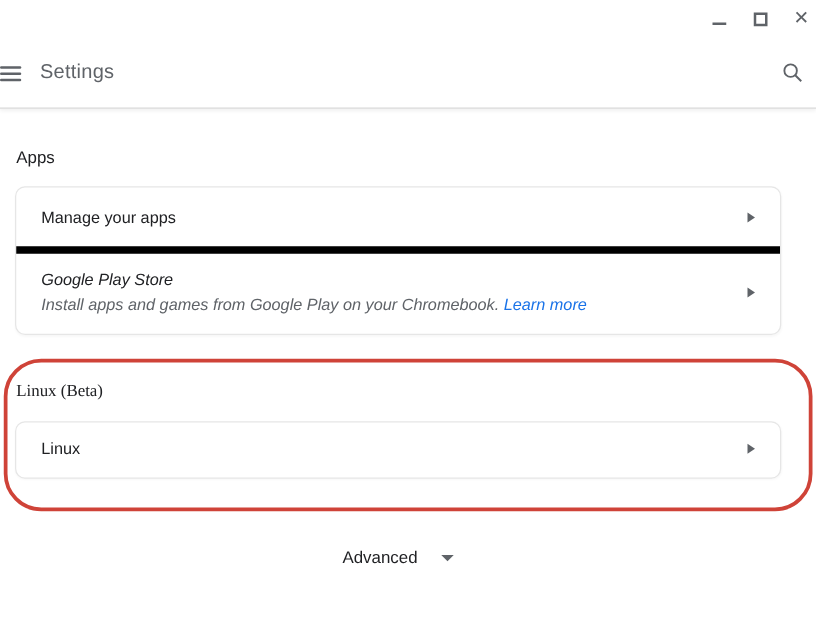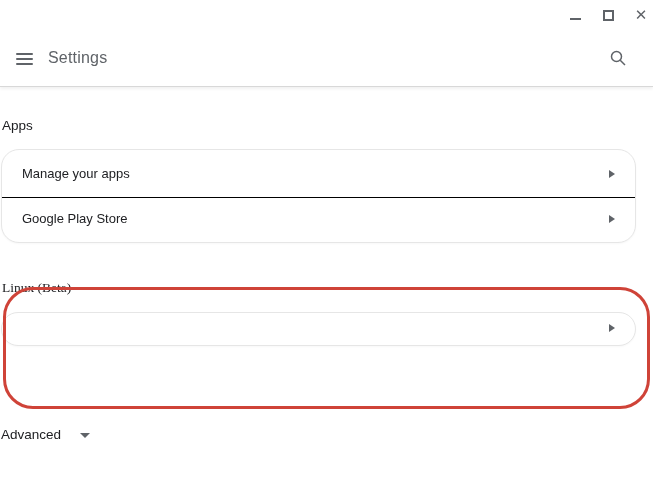--- a/index.html
+++ b/index.html
@@ -21,56 +21,56 @@
   .win-controls { display: flex; align-items: center; gap: 21px; padding: 8px 6px 0 0; }
   .win-btn { width: 12px; height: 14px; display: flex; align-items: center; justify-content: center; cursor: default; }
   .minimize-glyph { width: 11px; height: 2px; background: #5f6368; margin-top: 8px; }
   .maximize-glyph { width: 11px; height: 11px; border: 2px solid #5f6368; }
   .close-glyph { font-size: 15px; color: #5f6368; line-height: 14px; font-weight: 400; }
 
   
   .header {
     position: absolute; top: 30px; left: 0; right: 0; height: 57px;
     display: flex; align-items: center;
-    padding: 0 16px;
+    padding: 0 0;
     border-bottom: 1px solid #d8d8d8;
     box-shadow: 0 2px 3px rgba(0,0,0,0.06);
     background: #fff;
   }
   .menu-icon { width: 17px; display: flex; flex-direction: column; gap: 3px; margin-top: 2px; cursor: pointer; }
   .menu-icon span { display: block; height: 2px; background: #5f6368; border-radius: 1px; }
   .header-title { font-size: 16px; color: #5f6368; margin-left: 15px; letter-spacing: .2px; }
   .header-spacer { flex: 1; }
   .search-icon { width: 18px; height: 18px; cursor: pointer; margin-right: 10px; }
 
   
-  .content { position: absolute; top: 88px; left: 0; right: 16px; padding: 0 1px; }
+  .content { position: absolute; top: 88px; left: 0; right: 16px; padding: 0 12px; }
 
   .section-heading {
     font-size: 13.5px; color: #202124; font-weight: 400;
     padding-left: 1px;
   }
   .heading-apps { margin-top: 30px; }
   .heading-linux { margin-top: 37px; font-family: Liberation Serif, serif; }
 
   .card {
     margin-top: 16px;
     background: #fff;
     border: 1px solid #e6e6e6;
-    border-radius: 18px;
+    border-radius: 8px;
     box-shadow: 0 1px 2px rgba(0,0,0,0.03);
   }
   .row {
     display: flex; align-items: center;
     padding: 0 20px;
     cursor: pointer;
   }
   .row-simple { height: 47px; }
   .row-two-line { padding-top: 11px; padding-bottom: 13px; }
-  .row + .row { border-top: 1px solid #000000; }
+  .row + .row { border-top: 6px solid #000000; font-style: italic; }
   .row-text { flex: 1; min-width: 0; }
   .row-title { font-size: 13px; color: #202124; line-height: 20px; }
   .row-subtitle { font-size: 13px; color: #5f6368; line-height: 20px; }
   .inline-link { color: #1a73e8; text-decoration: none; cursor: pointer; }
   .arrow-right-icon {
     width: 0; height: 0; flex: none;
     border-left: 6px solid #5f6368;
     border-top: 4.5px solid transparent;
     border-bottom: 4.5px solid transparent;
     margin-left: 12px;
@@ -81,21 +81,21 @@
     position: absolute;
     left: 3px; top: 287px;
     width: 647px; height: 122px;
     border: 3px solid #cf4338;
     border-radius: 30px;
     pointer-events: none;
     z-index: 10;
   }
 
   
-  .advanced-wrap { display: flex; margin-top: 81px; }
+  .advanced-wrap { display: flex; justify-content: center; margin-top: 55px; }
   .advanced-button {
     display: flex; align-items: center; gap: 19px;
     background: none; border: none; cursor: pointer;
     font-family: inherit;
   }
   .advanced-label { font-size: 13.5px; color: #202124; }
   .caret-down-icon {
     width: 0; height: 0;
     border-top: 5px solid #5f6368;
     border-left: 5px solid transparent;
@@ -143,30 +143,32 @@
     <div class="card">
       <div class="row row-simple">
         <div class="row-text">
           <div class="row-title">Manage your apps</div>
         </div>
         <div class="arrow-right-icon"></div>
       </div>
       <div class="row row-two-line">
         <div class="row-text">
           <div class="row-title">Google Play Store</div>
+          <div class="row-subtitle"><span>Install apps and games from Google Play on your Chromebook. </span><a class="inline-link">Learn more</a></div>
         </div>
         <div class="arrow-right-icon"></div>
       </div>
     </div>
 
     <div class="section-heading heading-linux">Linux (Beta)</div>
 
     <div class="card">
       <div class="row row-two-line">
         <div class="row-text">
+          <div class="row-title">Linux</div>
         </div>
         <div class="arrow-right-icon"></div>
       </div>
     </div>
 
     <div class="advanced-wrap">
       <button class="advanced-button">
         <span class="advanced-label">Advanced</span>
         <span class="caret-down-icon"></span>
       </button>

